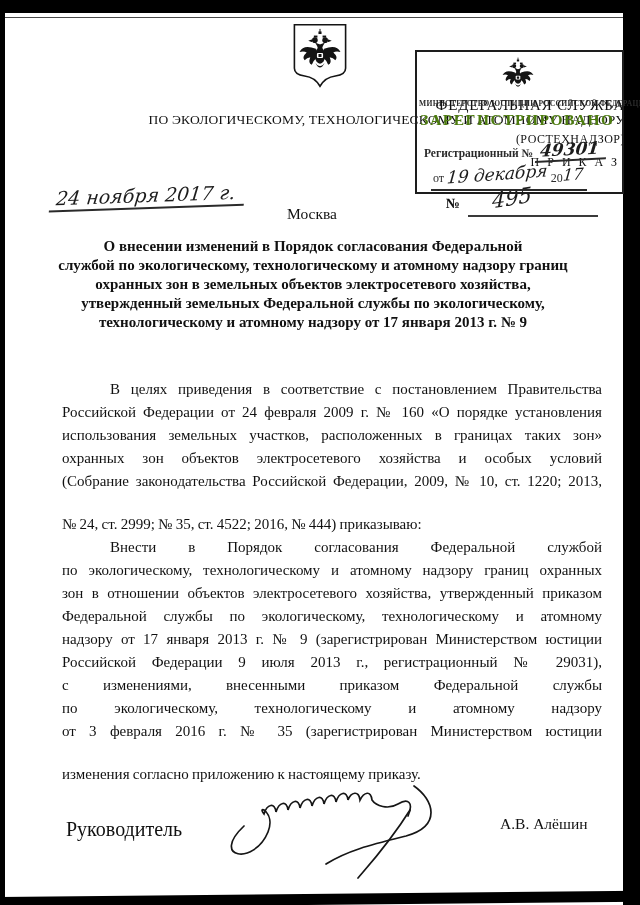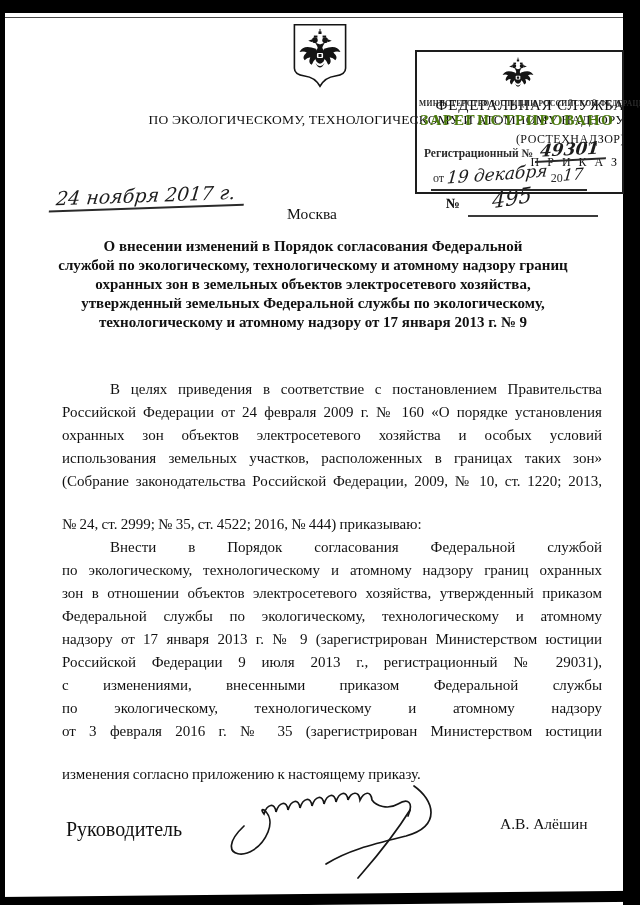--- a/index.html
+++ b/index.html
@@ -152,22 +152,22 @@
     <div class="tline">службой по экологическому, технологическому и атомному надзору границ</div>
     <div class="tline">охранных зон в земельных объектов электросетевого хозяйства,</div>
     <div class="tline">утвержденный земельных Федеральной службы по экологическому,</div>
     <div class="tline last">технологическому и атомному надзору от 17 января 2013 г. № 9</div>
   </div>
 
 <div class="abs bodytext">
   <div>
       <div class="jline first">В целях приведения в соответствие с постановлением Правительства</div>
       <div class="jline">Российской Федерации от 24 февраля 2009 г. № 160 «О порядке установления</div>
+      <div class="jline">использования земельных участков, расположенных в границах таких зон»</div>
       <div class="jline">охранных зон объектов электросетевого хозяйства и особых условий</div>
-      <div class="jline">использования земельных участков, расположенных в границах таких зон»</div>
       <div class="jline">(Собрание законодательства Российской Федерации, 2009, № 10, ст. 1220; 2013,</div>
       <div class="jline last">№ 24, ст. 2999; № 35, ст. 4522; 2016, № 444) приказываю:</div>
     </div>
   <div>
       <div class="jline first">Внести в Порядок согласования Федеральной службой</div>
       <div class="jline">по экологическому, технологическому и атомному надзору границ охранных</div>
       <div class="jline">зон в отношении объектов электросетевого хозяйства, утвержденный приказом</div>
       <div class="jline">Федеральной службы по экологическому, технологическому и атомному</div>
       <div class="jline">надзору от 17 января 2013 г. № 9 (зарегистрирован Министерством юстиции</div>
       <div class="jline">Российской Федерации 9 июля 2013 г., регистрационный № 29031),</div>

